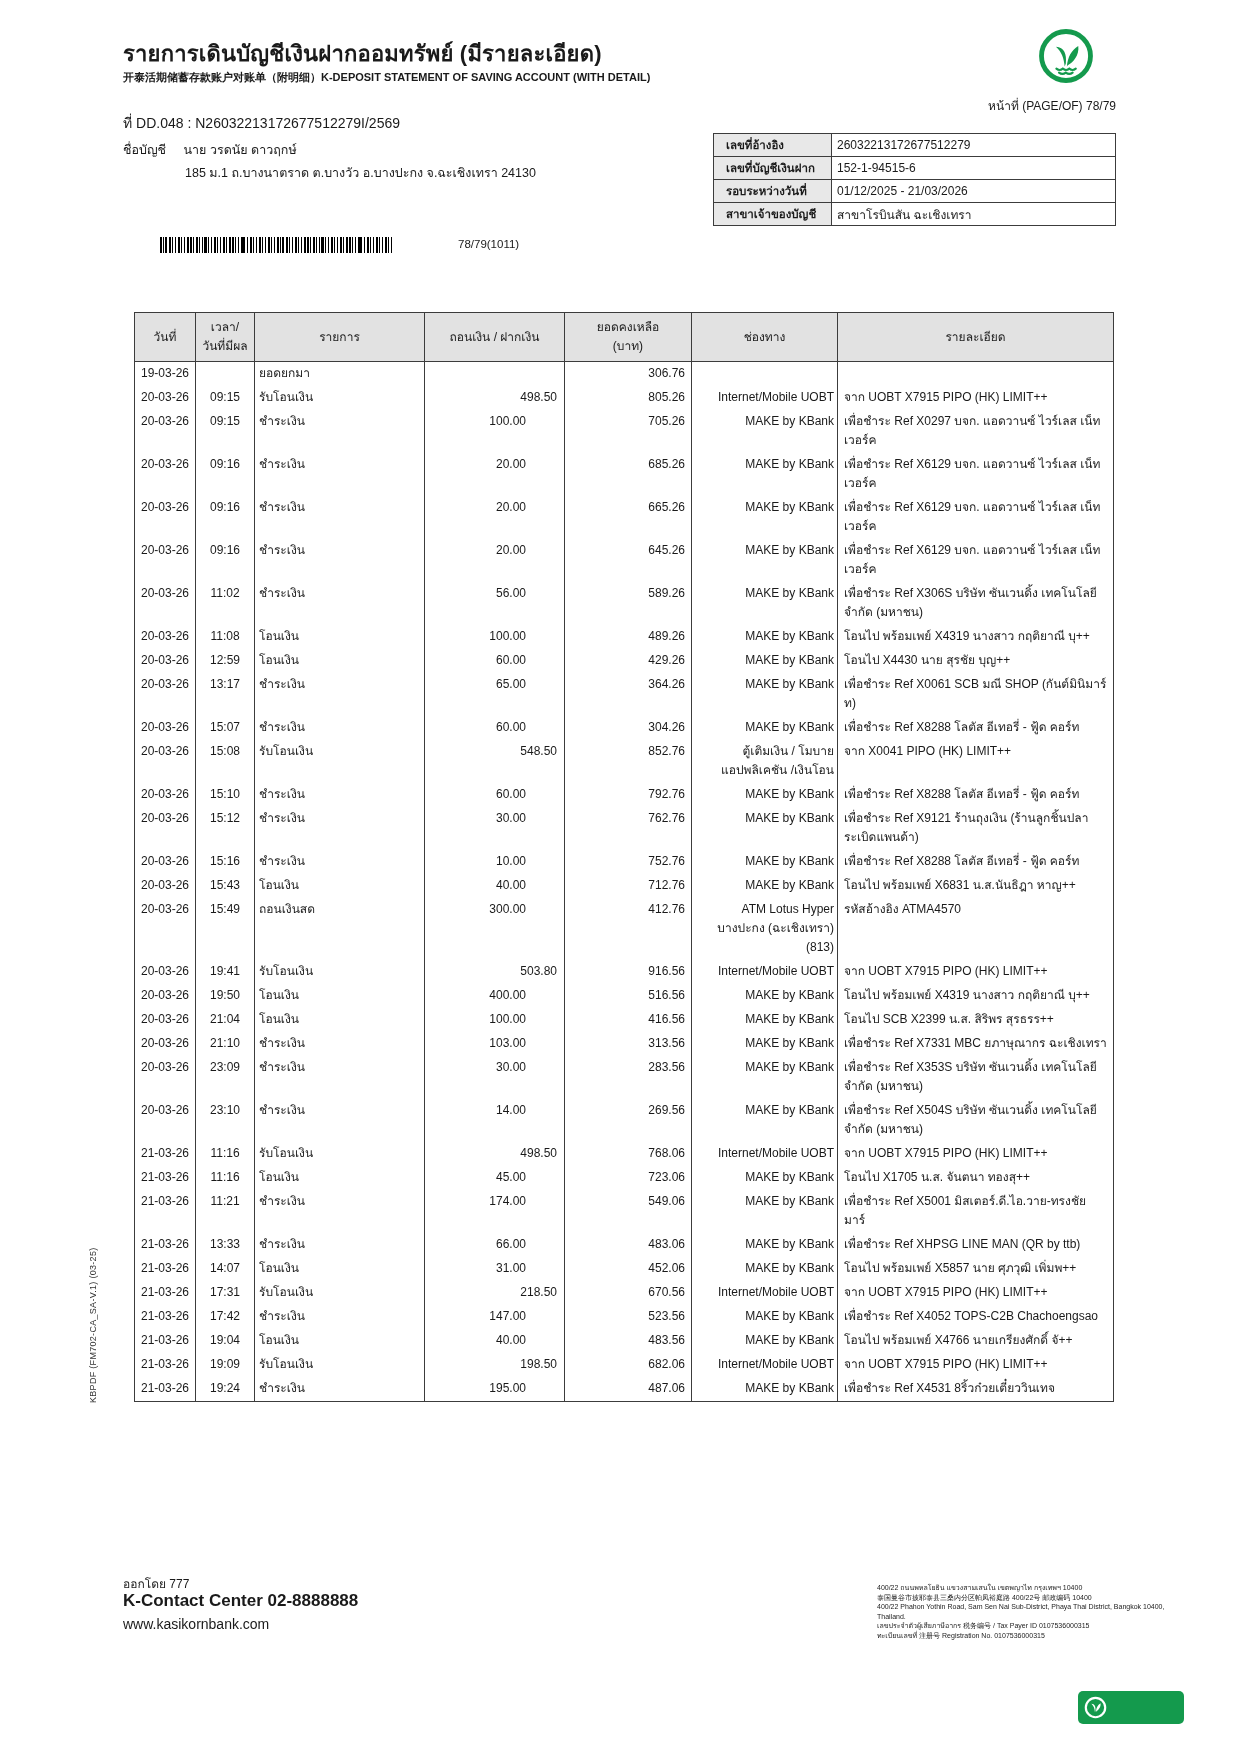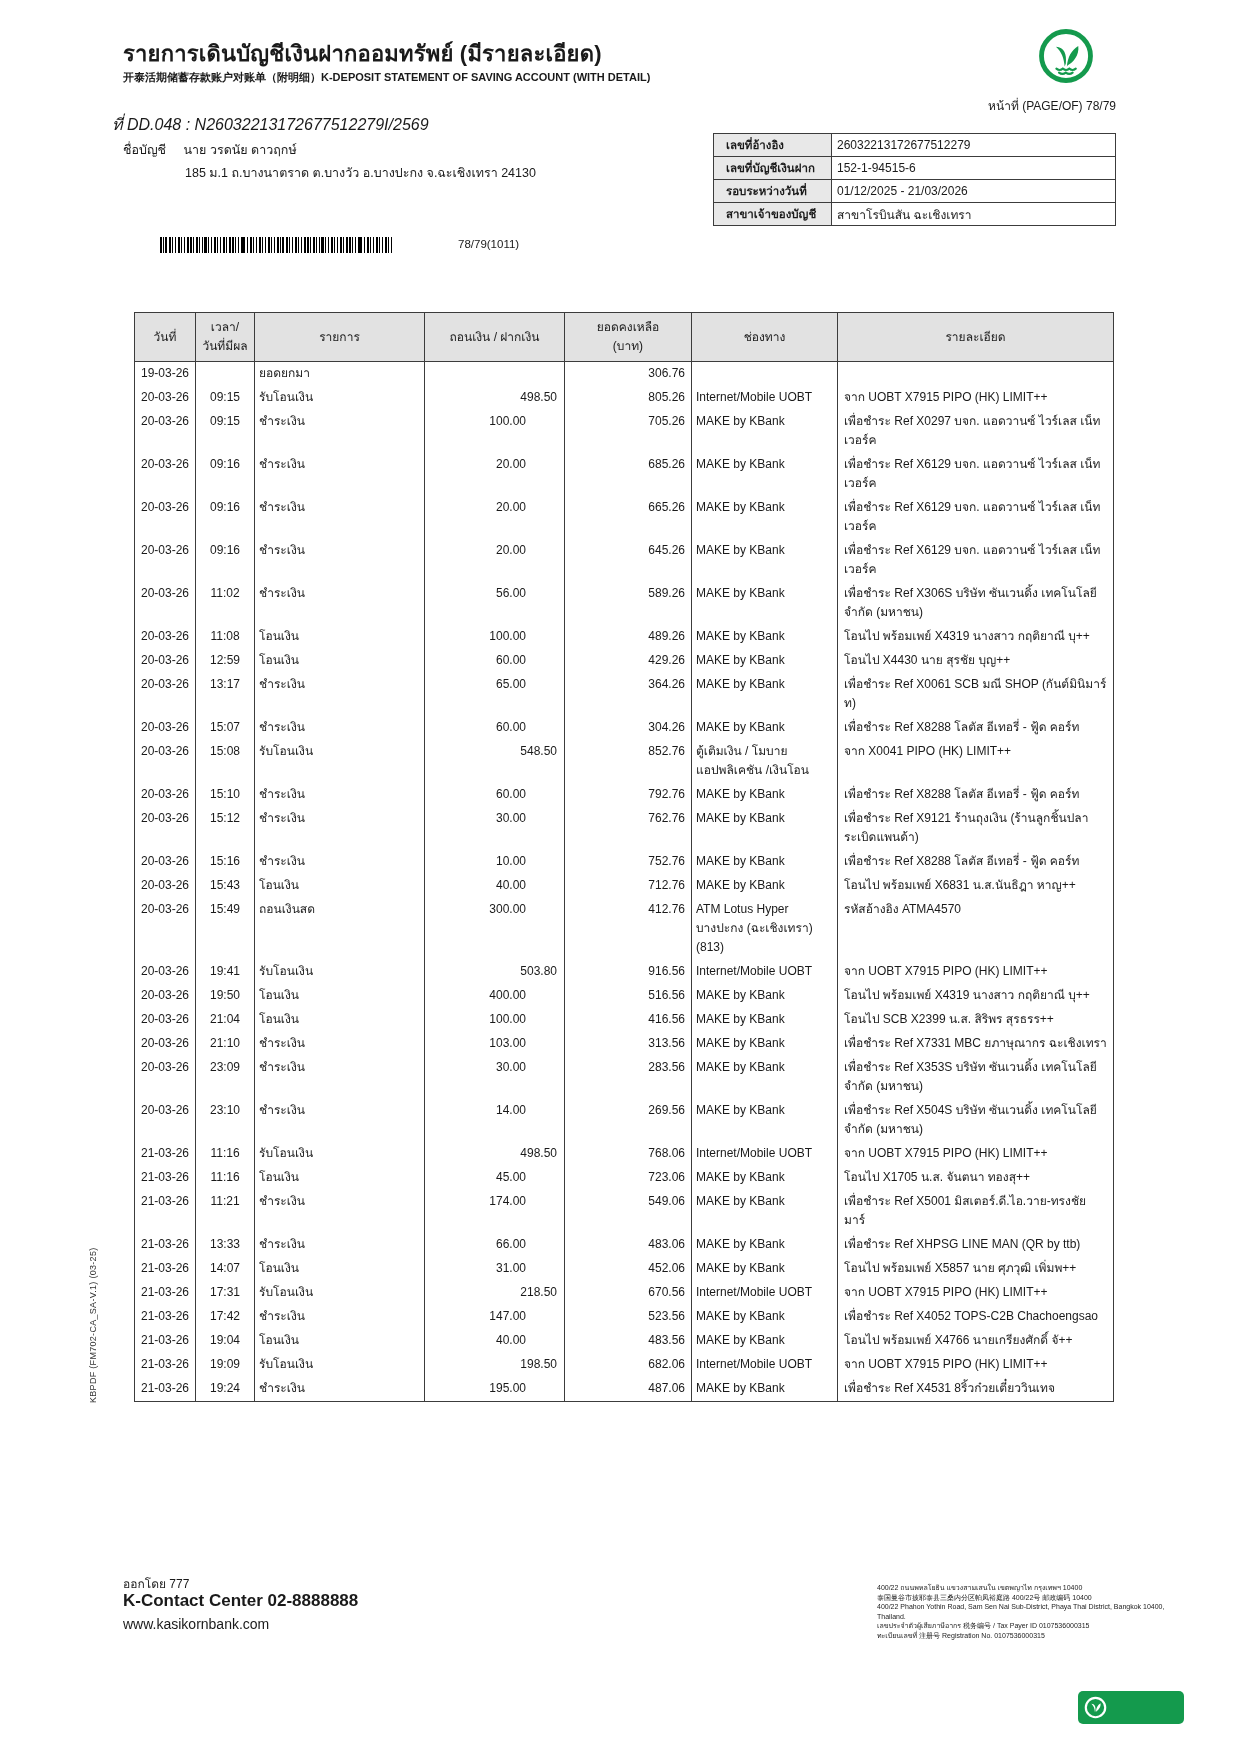--- a/index.html
+++ b/index.html
@@ -9,21 +9,21 @@
   }
   
   .doc-title{position:absolute;left:123px;top:36px;font-size:22px;font-weight:bold;letter-spacing:.2px;}
   .doc-subtitle{position:absolute;left:123px;top:70px;font-size:11px;font-weight:bold;}
   .brand{position:absolute;left:873px;top:26px;width:243px;}
   .brand-text{display:inline-block;vertical-align:top;}
   .brand-th{color:var(--green);font-size:26px;font-weight:bold;line-height:30px;}
   .brand-sub{color:var(--green);font-size:13px;font-weight:bold;border-top:2.5px solid var(--green);padding-top:2px;margin-top:1px;letter-spacing:.4px;}
   .brand-logo{position:absolute;left:165px;top:2px;width:56px;height:56px;}
   .page-of{position:absolute;right:123px;top:96px;font-size:12px;}
-  .doc-no{position:absolute;left:112px;top:112px;font-size:16px;font-style:italic;}
+  .doc-no{position:absolute;left:123px;top:112px;font-size:14px;}
   .acct-line{position:absolute;left:123px;top:140px;font-size:12.5px;}
   .acct-line .lbl{margin-right:14px;}
   .acct-addr{position:absolute;left:185px;top:163px;font-size:12.5px;}
   
   .info-table{position:absolute;left:713px;top:133px;width:403px;border-collapse:collapse;border:1.4px solid #3c3c3c;font-size:12px;table-layout:fixed;}
   .info-table td{border:1px solid #3c3c3c;height:22px;padding:0 5px;vertical-align:middle;}
   .info-table td.il{width:100px;background:var(--label-bg);font-weight:bold;font-size:11.5px;padding-left:12px;}
   
   .barcode{position:absolute;left:160px;top:237px;width:232px;height:16px;
     background:
@@ -38,21 +38,21 @@
   .stmt thead th:last-child{border-right:none;}
   .stmt td{vertical-align:top;padding:2px 0 3px 0;border-right:1px solid #3c3c3c;word-wrap:break-word;}
   .stmt td:last-child{border-right:none;}
   .c-date{text-align:center;}
   .c-time{text-align:center;}
   .c-item{padding-left:4px !important;padding-right:3px !important;}
   .c-amt{text-align:right;}
   .amt-w{padding-right:38px !important;}
   .amt-d{padding-right:7px !important;margin-left:24px;}
   .c-bal{text-align:right;padding-right:6px !important;}
-  .c-ch{padding-left:4px !important;padding-right:3px !important;}
+  .c-ch{padding-left:4px !important;padding-right:3px !important;text-align:right;}
   .c-det{padding-left:6px !important;padding-right:5px !important;}
   
   .side-label{position:absolute;left:88px;top:1243px;height:160px;font-size:9px;color:#333;
     writing-mode:vertical-rl;transform:rotate(180deg);letter-spacing:.3px;}
   .f-issued{position:absolute;left:123px;top:1574px;font-size:12px;}
   .f-contact{position:absolute;left:123px;top:1591px;font-size:17px;font-weight:bold;}
   .f-web{position:absolute;left:123px;top:1616px;font-size:14px;}
   .fine-print{position:absolute;left:877px;top:1583px;width:300px;font-size:7px;line-height:9.5px;color:#222;}
   .green-badge{position:absolute;left:1078px;top:1691px;width:106px;height:33px;background:var(--green);border-radius:5px;display:flex;align-items:center;padding-left:6px;box-sizing:border-box;}
   .green-badge svg{width:23px;height:23px;}

